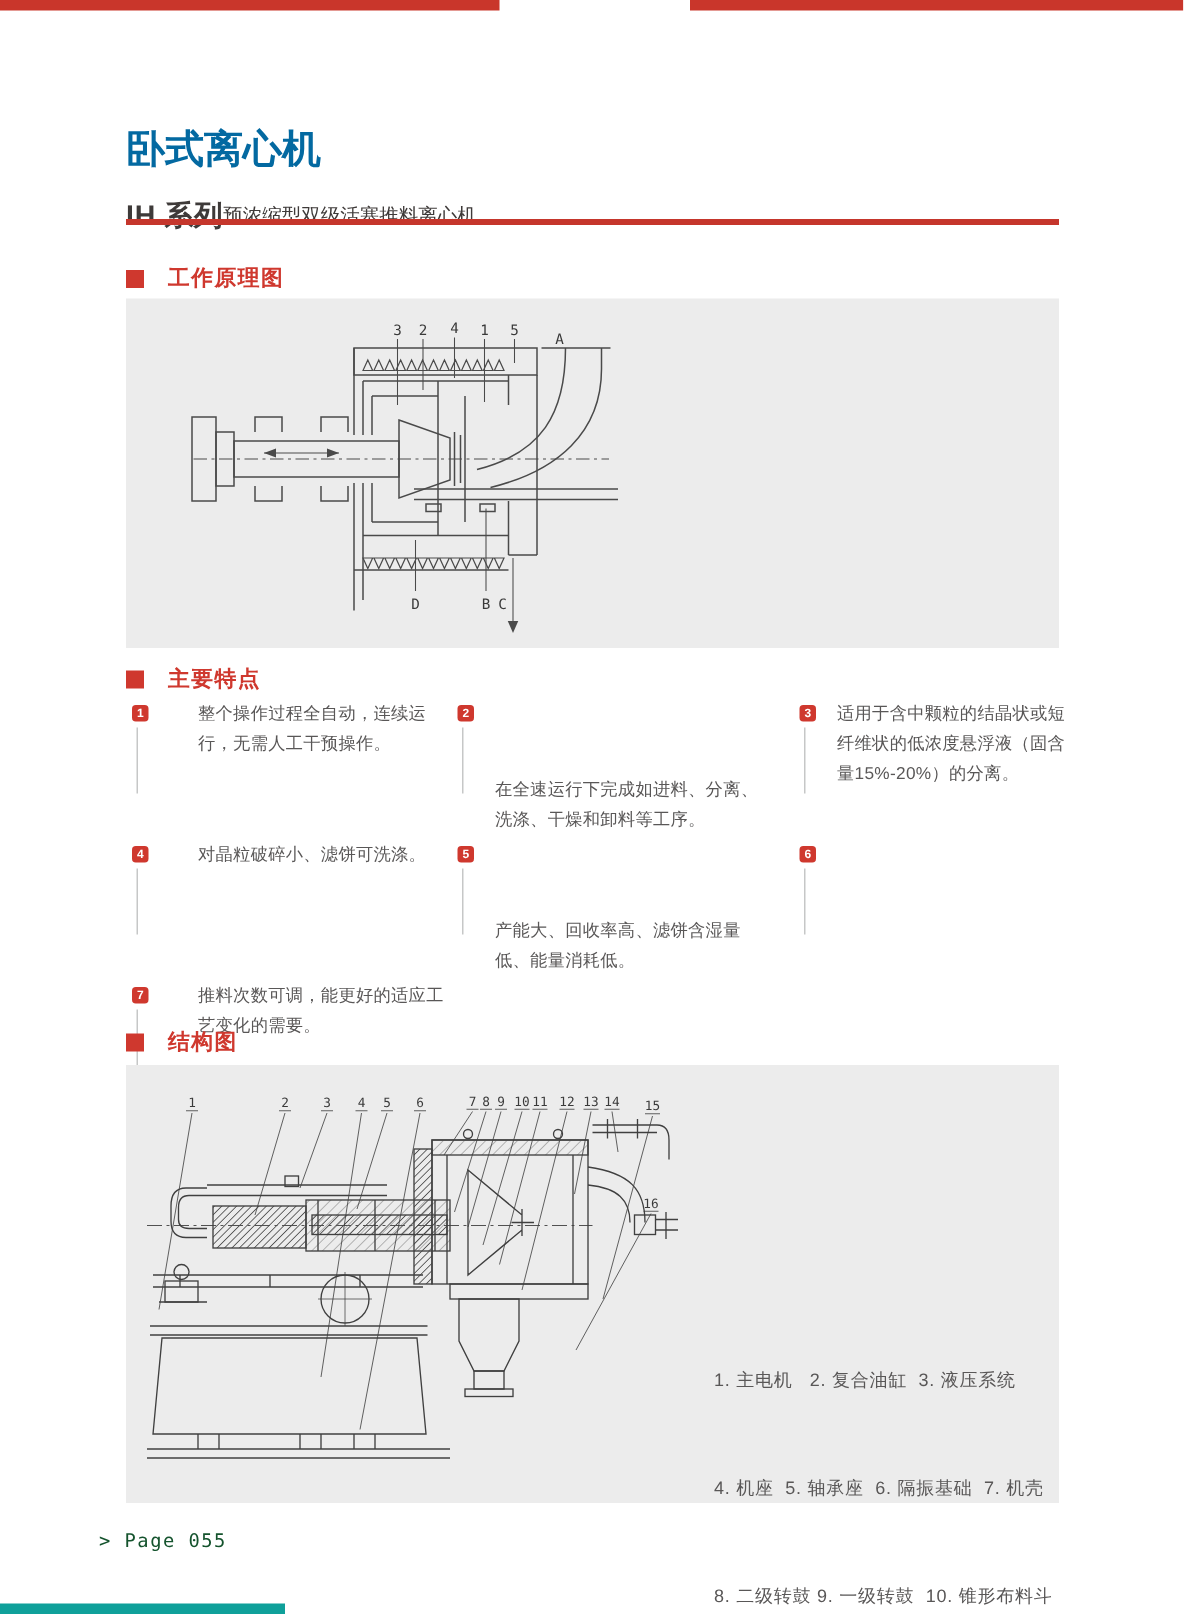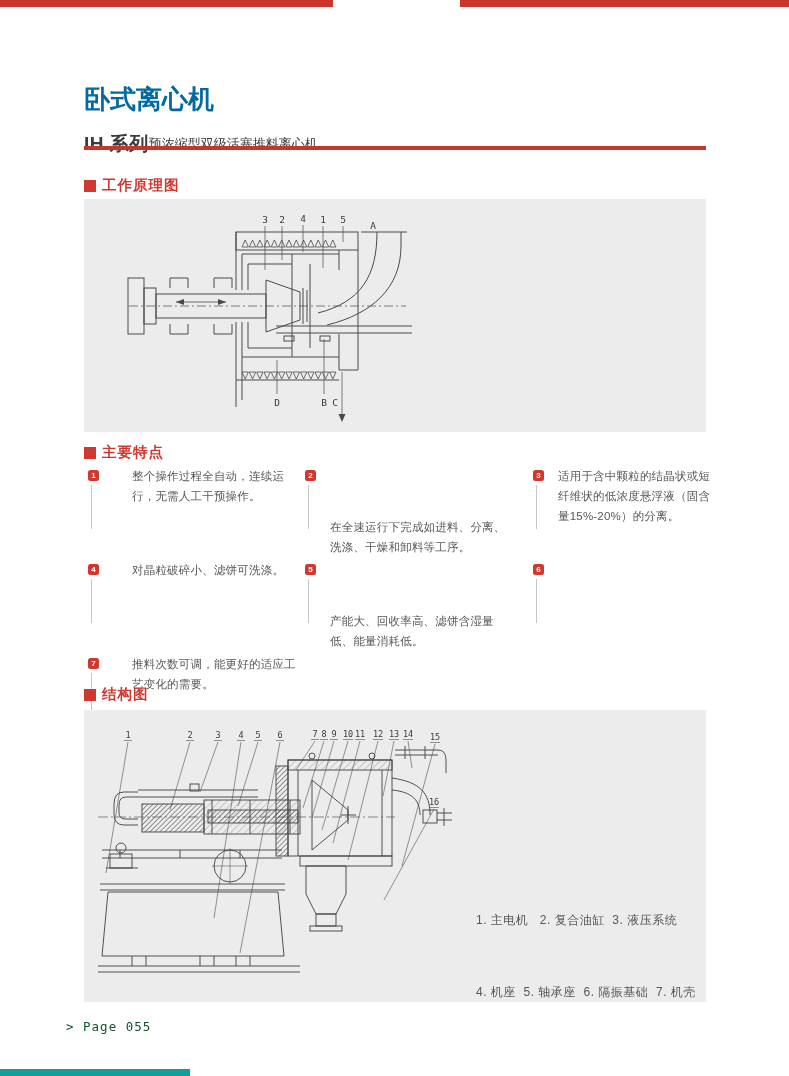--- a/index.html
+++ b/index.html
@@ -12,21 +12,21 @@
   .bar-left  { left:0;   width:333px; background:#c9362b; }
   .bar-right { left:460px; width:329px; background:#c9362b; }
   .bar-bottom{ position:absolute; left:0; bottom:0; width:190px; height:7px; background:#0fa09a; }
 
   .title { position:absolute; left:84px; top:82px; font-size:26px; font-weight:bold; color:#0369a1;font-family:Liberation Serif, serif; }
   .subtitle { position:absolute; left:84px; top:131px; display:flex; align-items:center; gap:0; color:#3e3a39; }
   .subtitle .series { font-size:19px; font-weight:bold; letter-spacing:0.5px; }
   .subtitle .desc   { font-size:13px; }
   .rule { position:absolute; left:84px; top:146px; width:622px; height:3.5px; background:#c5362c; }
 
-  .sec-head { position:absolute; left:84px; display:flex; align-items:center; gap:6px; }
+  .sec-head { position:absolute; left:84px; display:flex; align-items:center; gap:16px; }
   .sec-sq   { width:12px; height:12px; background:#cf382e; flex:0 0 auto; }
   .sec-txt  { font-size:14.5px; font-weight:bold; color:#cf382e; letter-spacing:1px; }
   #sec1 { top:176px; } #sec2 { top:443px; } #sec3 { top:685px; }
 
   .panel { position:absolute; left:84px; width:622px; background:#ececec; }
   #panel1 { top:199px; height:233px; }
   #panel2 { top:710px; height:292px; }
 
   .legend { position:absolute; color:#595757; font-size:12px; white-space:pre; letter-spacing:0.5px; }
   #legend1 { left:333px; top:156px; line-height:31px; }
@@ -269,20 +269,21 @@
         <text x="288" y="19">12</text>
         <text x="304" y="19">13</text>
         <text x="318" y="19">14</text>
         <text x="345" y="22">15</text>
         <text x="344" y="87">16</text>
       </g>
     </svg>
     <div class="legend" id="legend2">
       <div>1. 主电机   2. 复合油缸  3. 液压系统</div>
       <div>4. 机座  5. 轴承座  6. 隔振基础  7. 机壳</div>
+      <div>8. 二级转鼓 9. 一级转鼓  10. 锥形布料斗</div>
       
       
     </div>
   </div>
 
   <div class="footer">&gt; Page 055</div>
 
 </div>
 
 </body></html>

